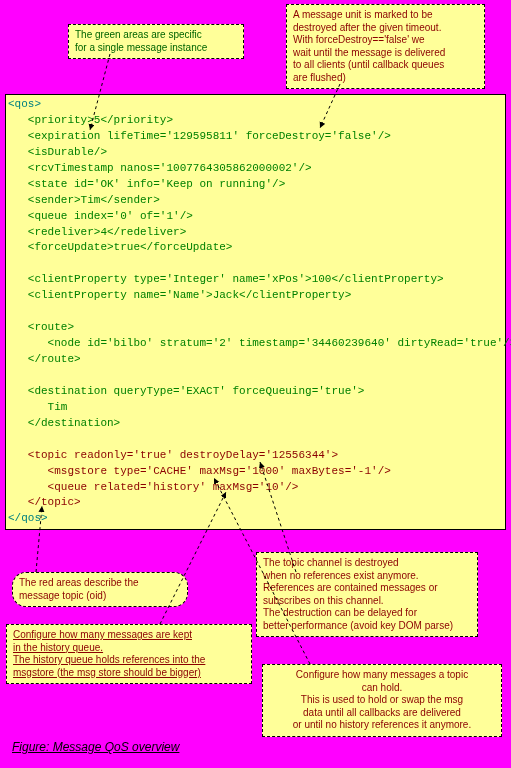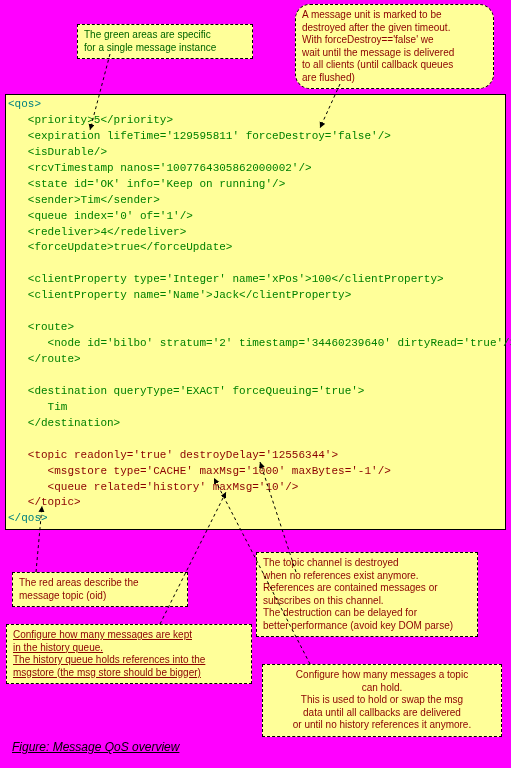--- a/index.html
+++ b/index.html
@@ -57,23 +57,23 @@
     position: absolute;
     left: 0; top: 0;
     width: 511px;
     height: 768px;
     pointer-events: none;
   }
 </style>
 </head>
 <body>
 
-<div class="annotation-box green" style="left:77px; top:24px; width:162px;">The green areas are specific<br>for a single message instance</div>
+<div class="annotation-box green" style="left:68px; top:24px; width:162px;">The green areas are specific<br>for a single message instance</div>
 
-<div class="annotation-box" style="left:295px; top:4px; width:185px;border-radius:15px;">A message unit is marked to be<br>destroyed after the given timeout.<br>With forceDestroy=='false' we<br>wait until the message is delivered<br>to all clients (until callback queues<br>are flushed)</div>
+<div class="annotation-box" style="left:286px; top:4px; width:185px;">A message unit is marked to be<br>destroyed after the given timeout.<br>With forceDestroy=='false' we<br>wait until the message is delivered<br>to all clients (until callback queues<br>are flushed)</div>
 
 <div class="code-box"><span class="t">&lt;qos&gt;</span>
 <span class="g">   &lt;priority&gt;5&lt;/priority&gt;</span>
 <span class="g">   &lt;expiration lifeTime='129595811' forceDestroy='false'/&gt;</span>
 <span class="g">   &lt;isDurable/&gt;</span>
 <span class="g">   &lt;rcvTimestamp nanos='1007764305862000002'/&gt;</span>
 <span class="g">   &lt;state id='OK' info='Keep on running'/&gt;</span>
 <span class="g">   &lt;sender&gt;Tim&lt;/sender&gt;</span>
 <span class="g">   &lt;queue index='0' of='1'/&gt;</span>
 <span class="g">   &lt;redeliver&gt;4&lt;/redeliver&gt;</span>
@@ -89,21 +89,21 @@
 <span class="g">   &lt;destination queryType='EXACT' forceQueuing='true'&gt;</span>
 <span class="g">      Tim</span>
 <span class="g">   &lt;/destination&gt;</span>
 
 <span class="r">   &lt;topic readonly='true' destroyDelay='12556344'&gt;</span>
 <span class="r">      &lt;msgstore type='CACHE' maxMsg='1000' maxBytes='-1'/&gt;</span>
 <span class="r">      &lt;queue related='history' maxMsg='10'/&gt;</span>
 <span class="r">   &lt;/topic&gt;</span>
 <span class="t">&lt;/qos&gt;</span></div>
 
-<div class="annotation-box" style="left:12px; top:572px; width:162px;">The red areas describe the<br>message topic (oid)</div>
+<div class="annotation-box" style="left:12px; top:572px; width:162px;border-radius:14px;">The red areas describe the<br>message topic (oid)</div>
 
 <div class="annotation-box" style="left:6px; top:624px; width:232px;text-decoration:underline;">Configure how many messages are kept<br>in the history queue.<br>The history queue holds references into the<br>msgstore (the msg store should be bigger)</div>
 
 <div class="annotation-box" style="left:256px; top:552px; width:208px;">The topic channel is destroyed<br>when no references exist anymore.<br>References are contained messages or<br>subscribes on this channel.<br>The destruction can be delayed for<br>better performance (avoid key DOM parse)</div>
 
 <div class="annotation-box" style="left:262px; top:664px; width:226px;text-align:center;">Configure how many messages a topic<br>can hold.<br>This is used to hold or swap the msg<br>data until all callbacks are delivered<br>or until no history references it anymore.</div>
 
 <div class="figure-caption">Figure:  Message QoS overview</div>
 
 <svg class="connectors">

